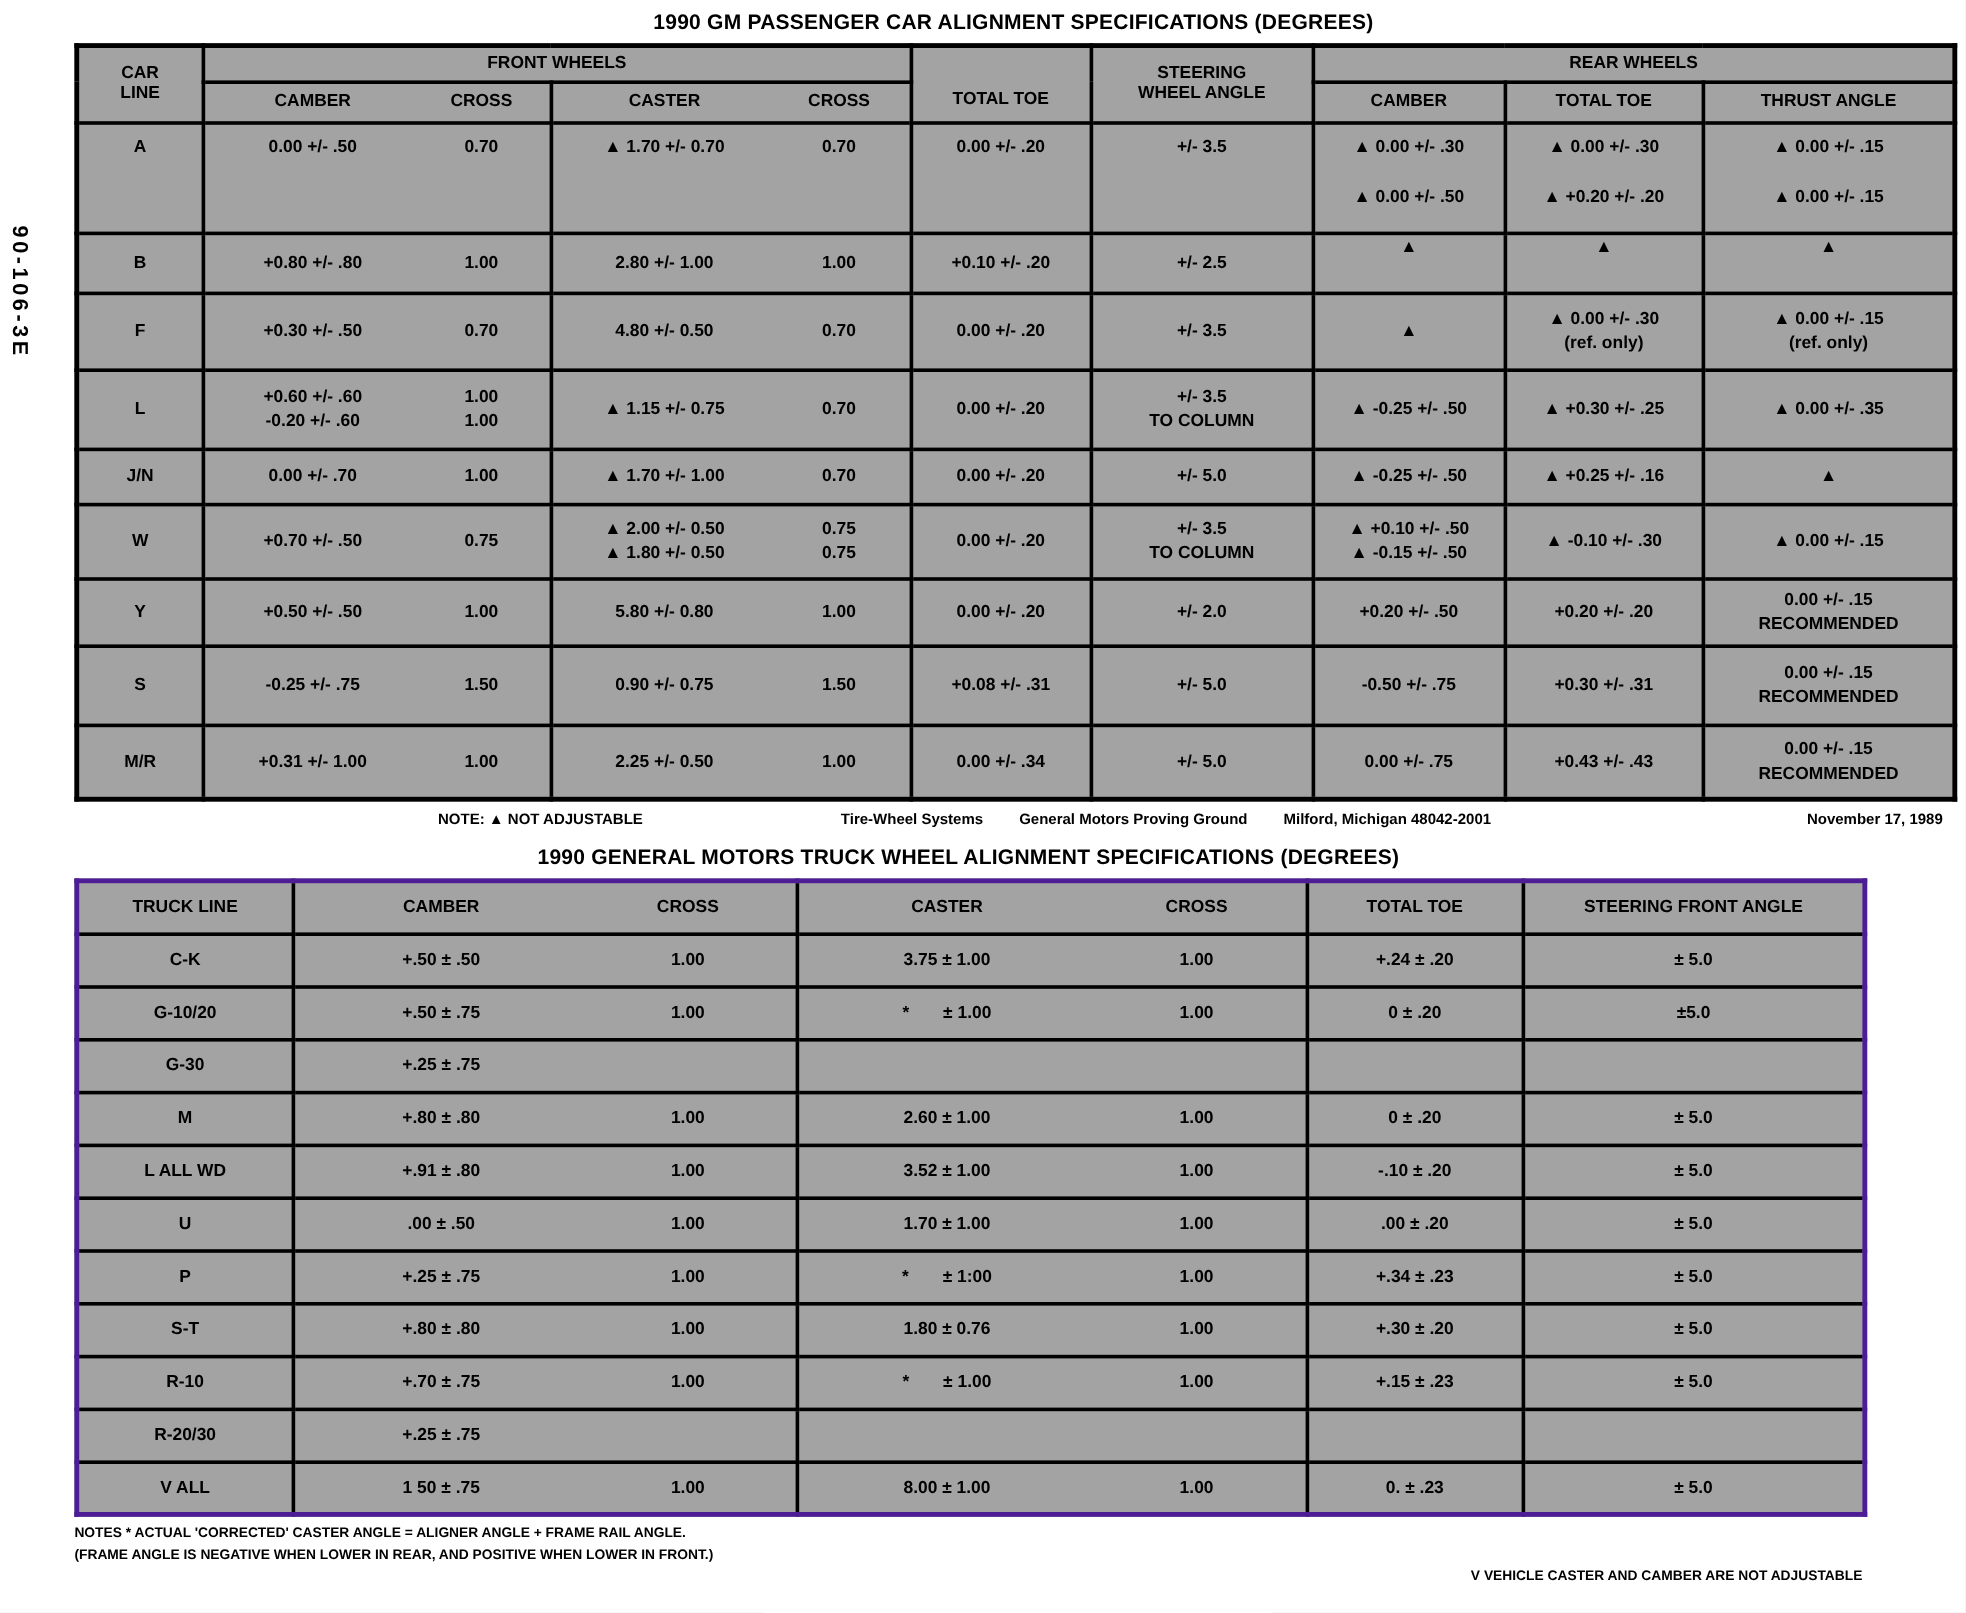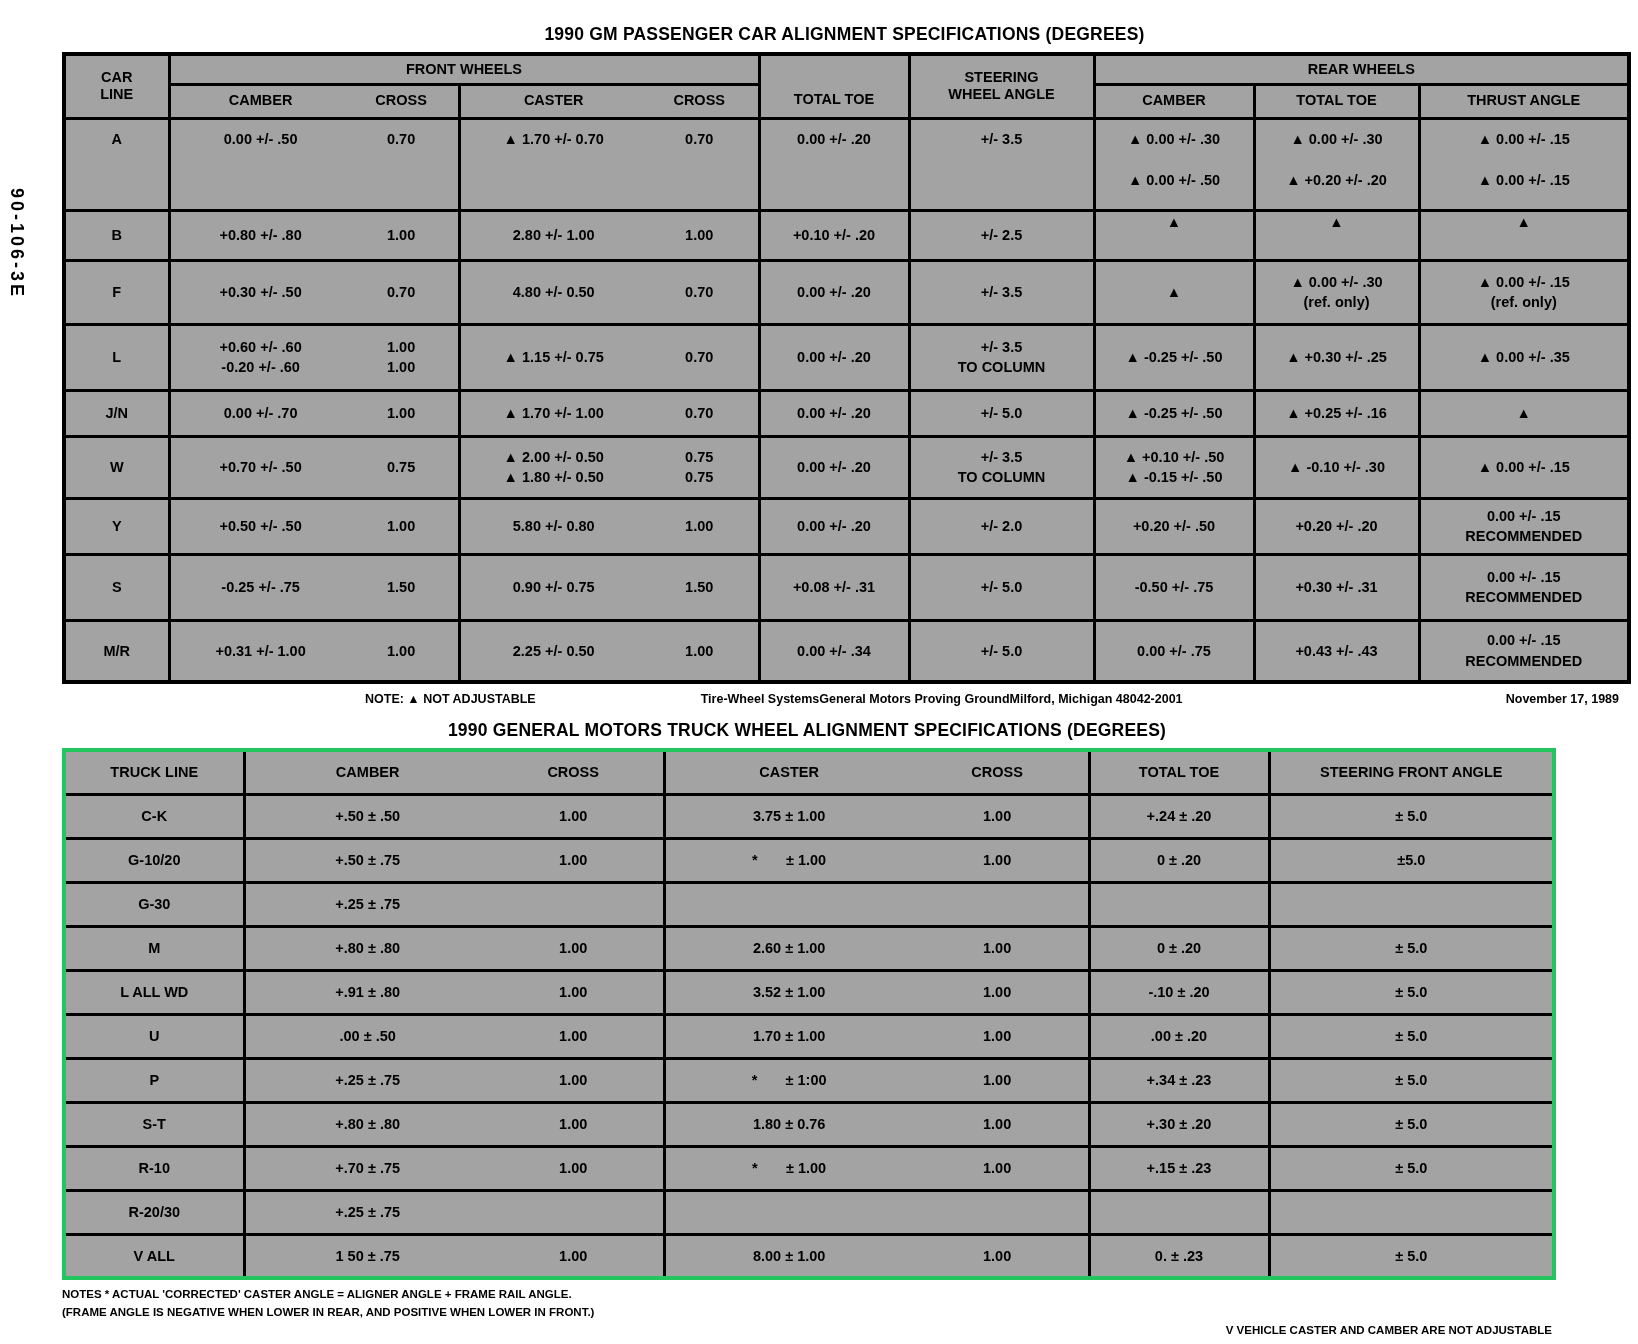--- a/index.html
+++ b/index.html
@@ -6,35 +6,35 @@
   html,body { background:#e8e8e8; }
   body { font-family:"Liberation Sans", sans-serif; color:#000; }
   .page { position:relative; width:1638px; height:1344px; background:#fff; overflow:hidden; }
 
   .side-label {
     position:absolute; left:6px; top:188px;
     writing-mode:vertical-rl;
     font-weight:700; font-size:18px; letter-spacing:3px;
   }
 
-  .content { position:absolute; left:62px; top:24px; width:1568px; }
+  .content { position:absolute; left:62px; top:8px; width:1568px; }
 
   .tbl-title { font-weight:700; font-size:17.5px; text-align:center; letter-spacing:.2px; }
   .car-title { width:1565px; margin-bottom:7px; }
   .truck-title { width:1490px; margin:14px 0 7px 0; }
 
   table { border-collapse:collapse; table-layout:fixed; background:#a3a3a3; }
   th, td {
     border:3px solid #000;
     font-weight:700; font-size:14.5px;
     text-align:center; vertical-align:middle;
     padding:2px 3px; overflow:hidden; line-height:1.2;
   }
   .car-table { width:1565px; border:4px solid #000; }
-  .truck-table { width:1490px; border:4px solid #22c55e; }
+  .truck-table { width:1490px; border:4px solid #4c1d95; }
 
   .grp-row th { height:30px; }
   .sub-row th { height:34px; }
   .valign-b { vertical-align:bottom; padding-bottom:8px; }
 
   .pair { display:flex; width:100%; align-items:stretch; }
   .p1 { flex:0 0 62%; }
   .p2 { flex:1 1 auto; }
 
   .ln { line-height:1.4; white-space:pre; }
@@ -51,21 +51,21 @@
   .row-S  { height:66px; }
   .row-MR { height:62px; }
   .row-A td { vertical-align:top; padding-top:9px; }
   .row-B .rear-cell { vertical-align:top; padding-top:0; }
 
   .car-footer {
     width:1565px; display:flex; align-items:baseline;
     margin-top:8px; font-size:12.5px; font-weight:700; white-space:nowrap;
   }
   .f-note { margin-left:303px; }
-  .f-mid  { margin-left:165px; display:flex; }
+  .f-mid  { margin-left:165px; display:flex; gap:30px; }
   .f-date { margin-left:auto; margin-right:8px; }
 
   .truck-table th { height:44px; font-size:14.5px; }
   .truck-table td { height:44px; }
   .t1 { flex:0 0 58%; }
   .t2 { flex:1 1 auto; }
 
   .truck-notes {
     width:1490px; display:flex; margin-top:6px;
     font-size:11.5px; font-weight:700; line-height:1.55; white-space:nowrap;flex-direction:column;

